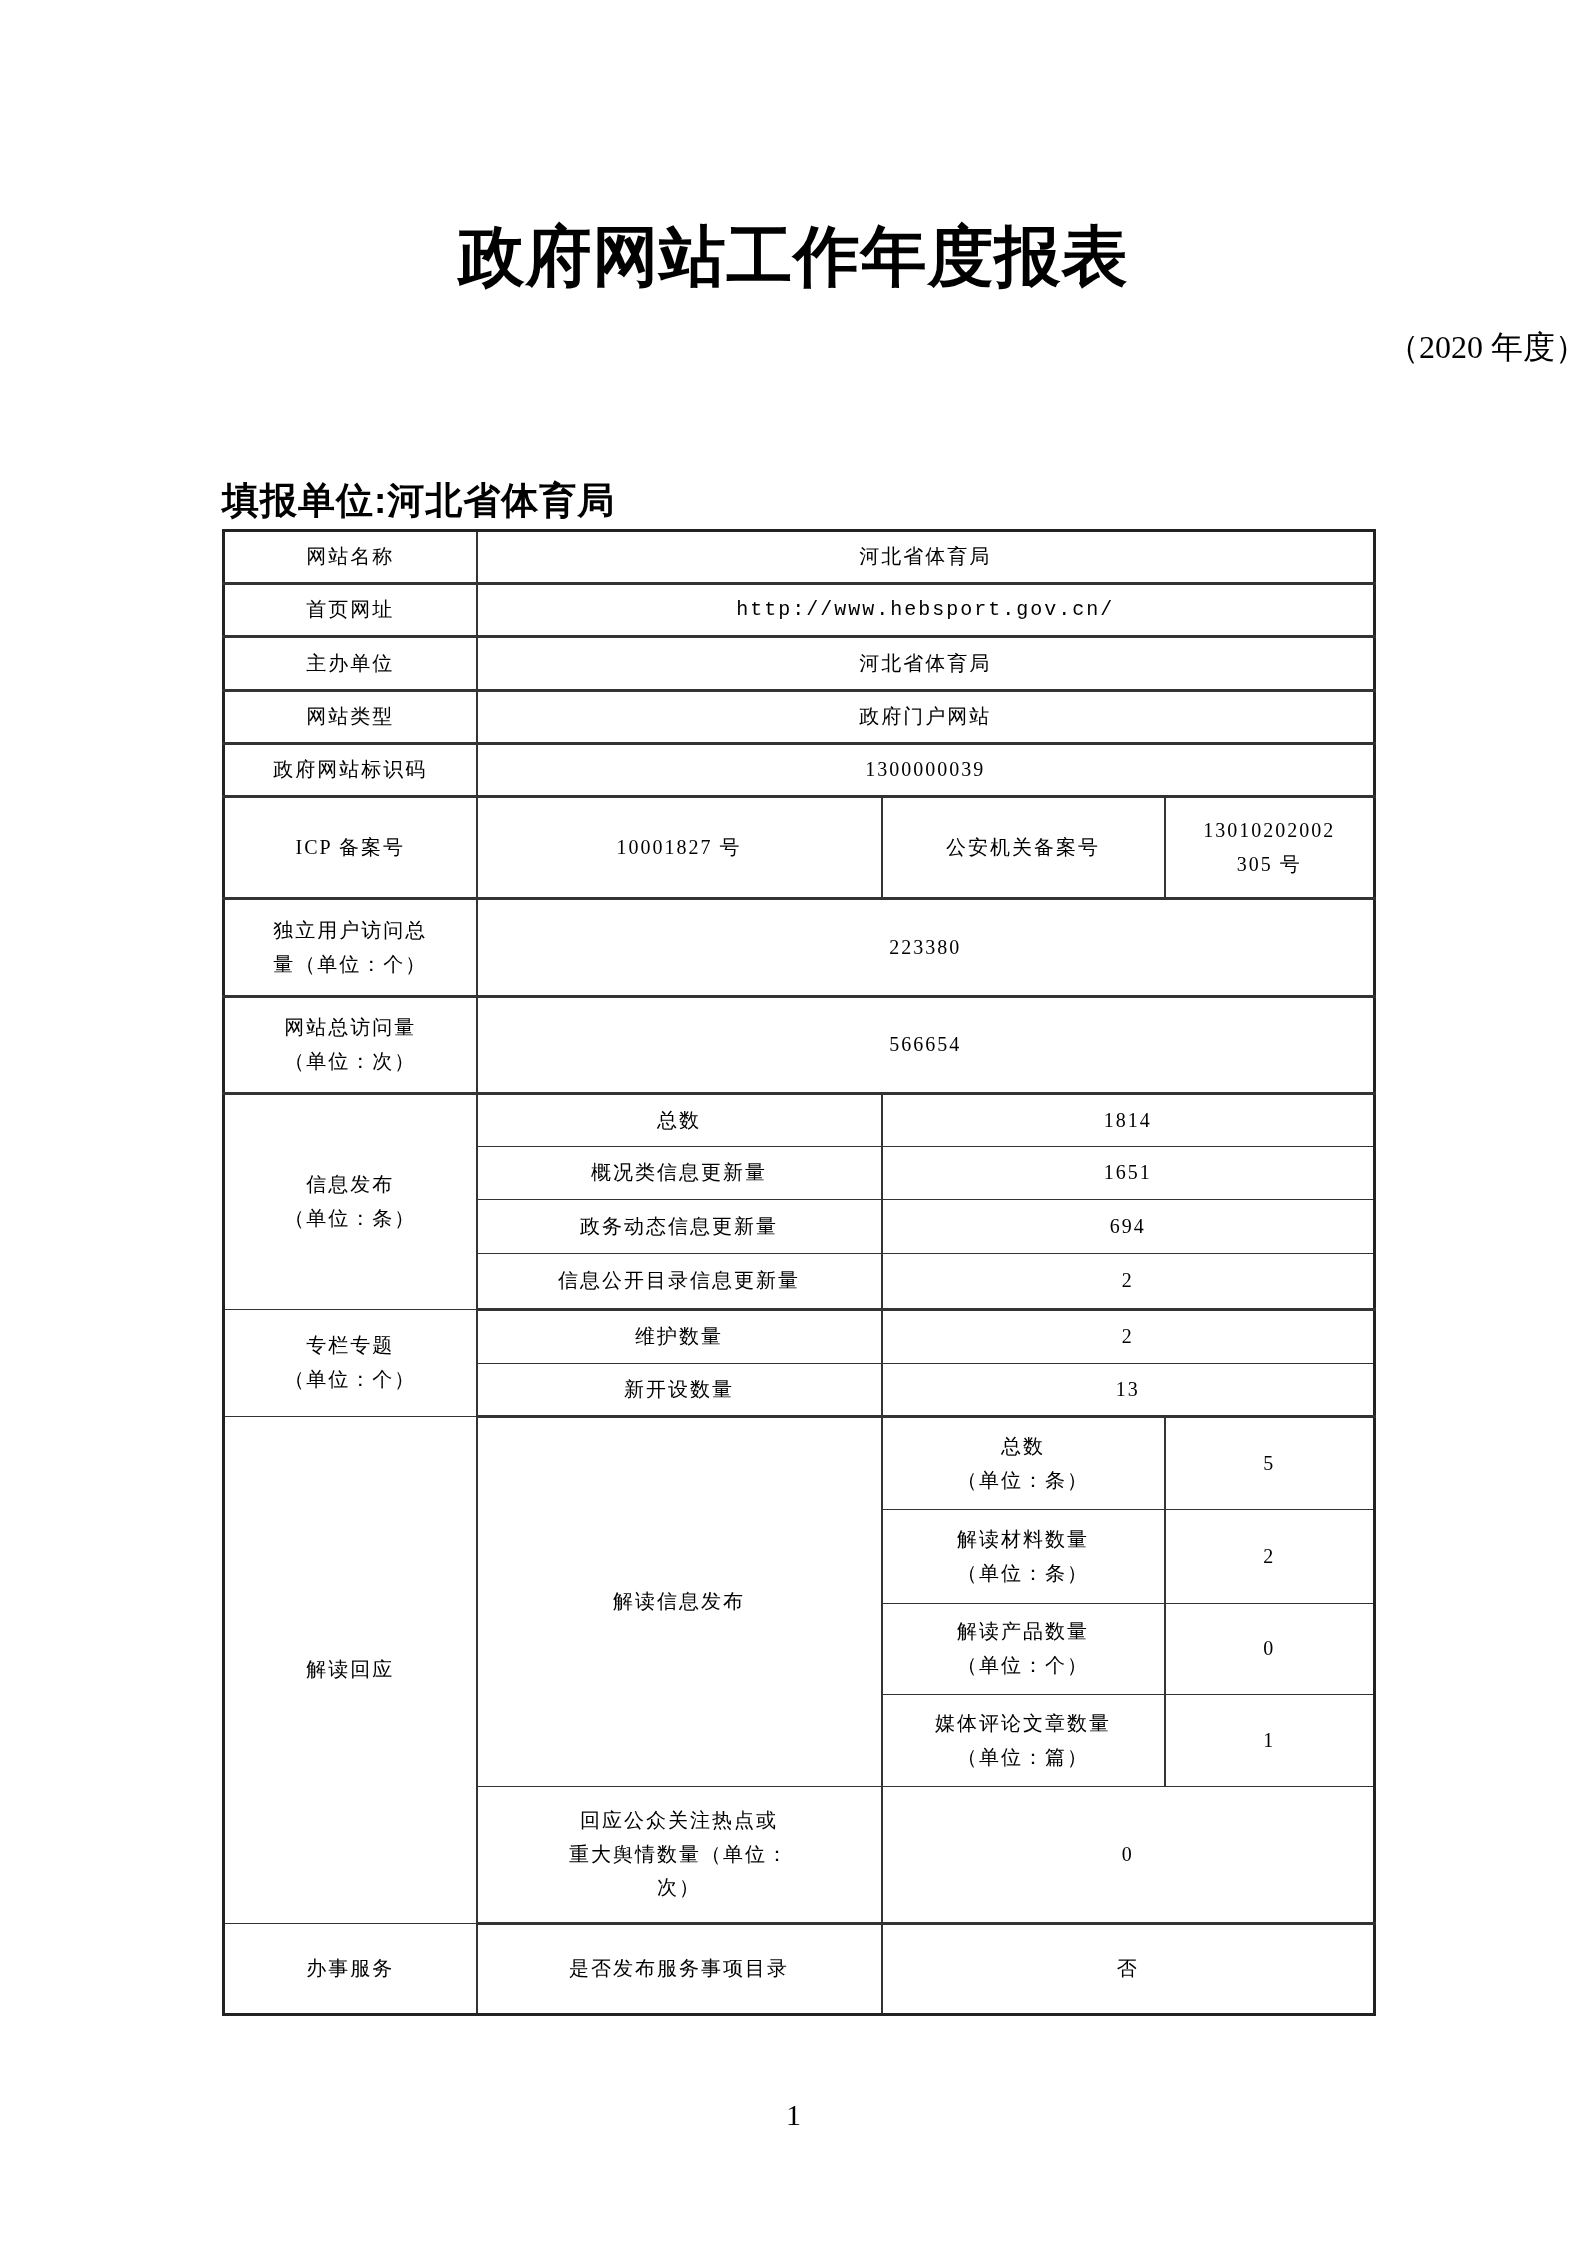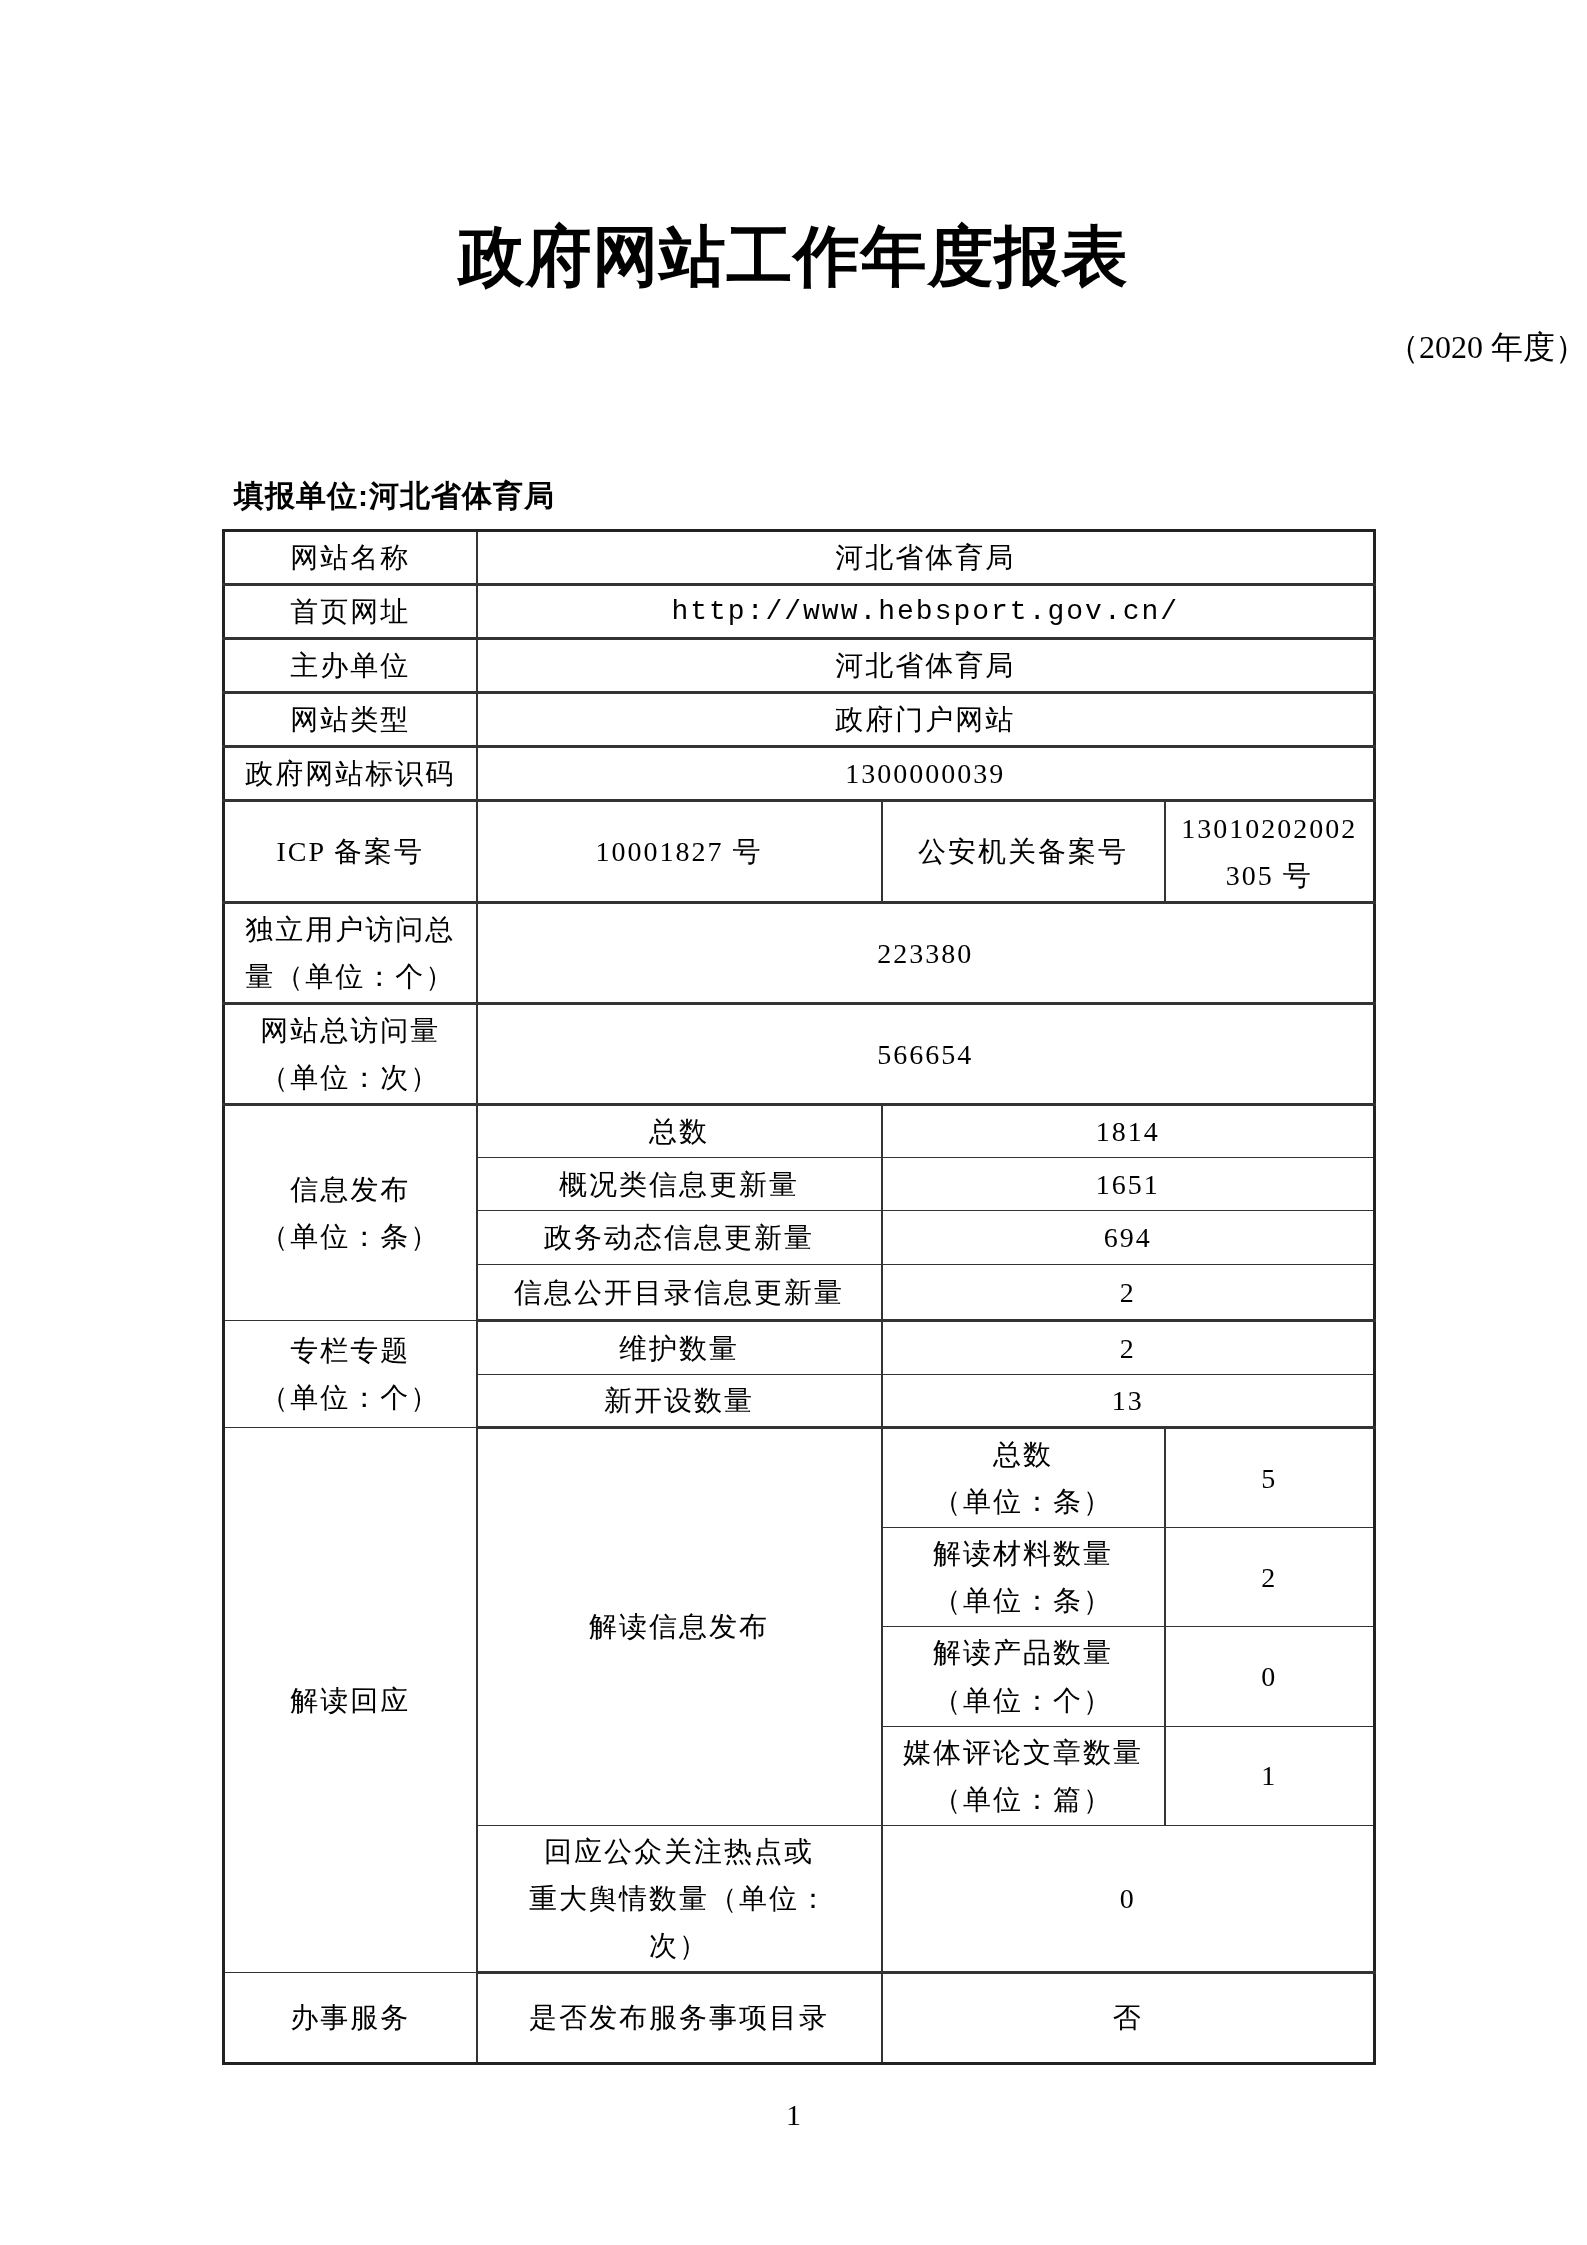--- a/index.html
+++ b/index.html
@@ -17,39 +17,39 @@
     font-size:66px;font-weight:700;
     letter-spacing:1px;
     font-family:"Liberation Sans","DejaVu Sans",sans-serif;
   }
   .doc-subtitle{
     position:absolute;top:326px;left:0;width:100%;
     text-align:right;
     font-size:32px;font-weight:400;
   }
   .reporting-unit{
-    position:absolute;top:476px;left:234px;
-    font-size:30px;font-weight:700;
+    position:absolute;top:476px;left:222px;
+    font-size:37px;font-weight:700;
     letter-spacing:1px;
     font-family:"Liberation Sans","DejaVu Sans",sans-serif;
   }
   table.report{
     position:absolute;top:529px;left:222px;
     width:1151px;
     border-collapse:collapse;
     table-layout:fixed;
     border:3px solid #222;
   }
   table.report td{
     border:1.5px solid #333;
     border-left-width:2px;
     border-right-width:2px;
     text-align:center;
     vertical-align:middle;
-    font-size:28px;
+    font-size:20px;
     line-height:1.68;
     letter-spacing:2px;
     white-space:pre-line;
     padding:2px 8px;
     overflow:hidden;
   }
   tr.ge td{border-bottom-width:3px;}
   td.bb-thick{border-bottom-width:3px;}
   td.num{letter-spacing:1px;}
   td.url{

